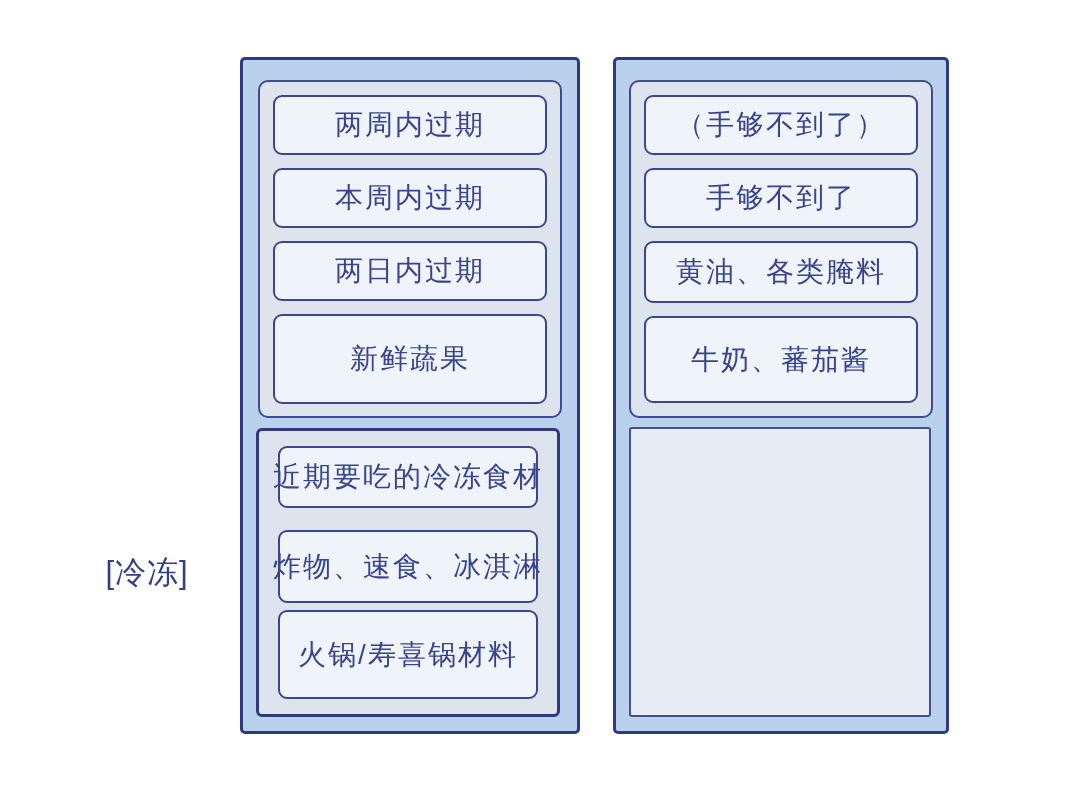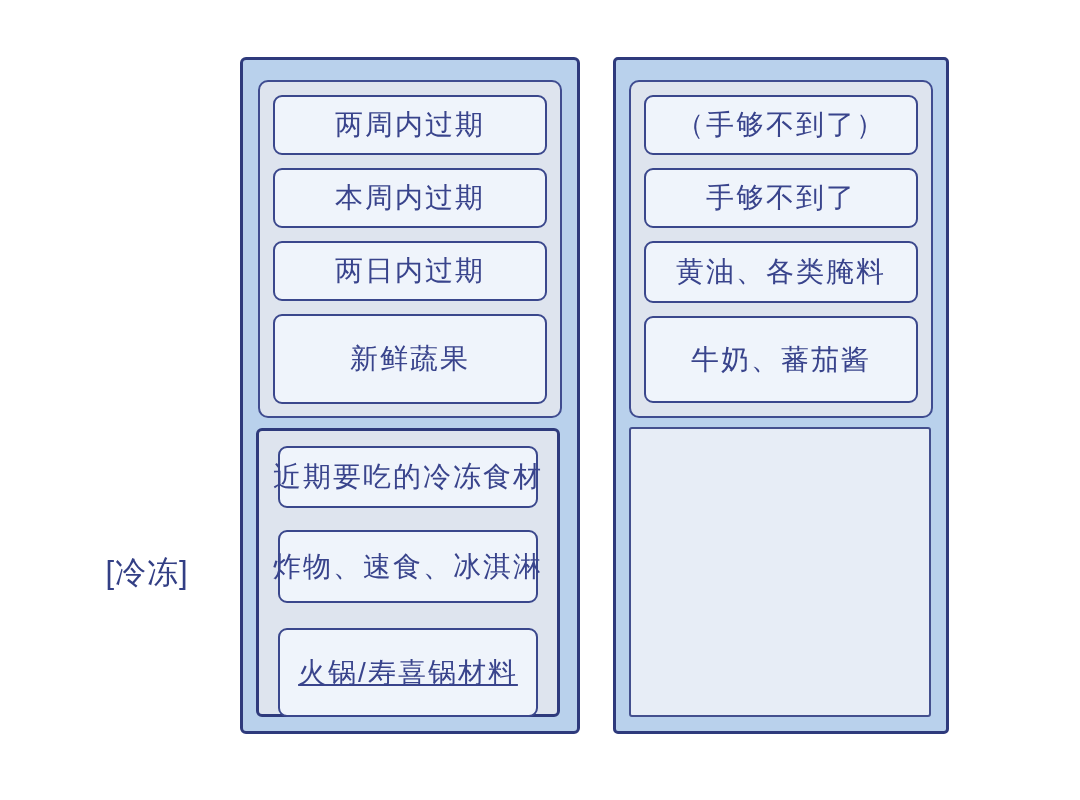--- a/index.html
+++ b/index.html
@@ -32,21 +32,21 @@
 
   .column {
     position: absolute;
     top: 57px;
     height: 677px;
     background: #b9d1ec;
     border: 3px solid #2e3a7c;
     border-radius: 5px;
     box-sizing: border-box;
   }
-  .main-column { left: 240px; width: 340px; border-radius: 6px; }
+  .main-column { left: 240px; width: 340px; }
   .door-column { left: 613px; width: 336px; }
 
   .section {
     position: absolute;
     background: #dee4ee;
     box-sizing: border-box;
   }
   .fridge-section {
     left: 15px; top: 20px; width: 304px; height: 338px;
     border: 2px solid #3f4c90;
@@ -89,21 +89,21 @@
     white-space: nowrap;
     flex: 0 0 auto;
   }
   .h60 { height: 60px; }
   .h62 { height: 62px; }
   .h73 { height: 73px; }
   .h87 { height: 87px; }
   .h89 { height: 89px; }
   .h90 { height: 90px; }
   .mt22 { margin-top: 22px; }
-  .mt13 { margin-top: 25px; text-decoration: underline; }
+  .mt13 { margin-top: 7px; }
 </style>
 </head>
 <body>
 
 <div class="canvas">
 
 
   <div class="side-label label-freezer">[冷冻]</div>
 
   <div class="column main-column">

